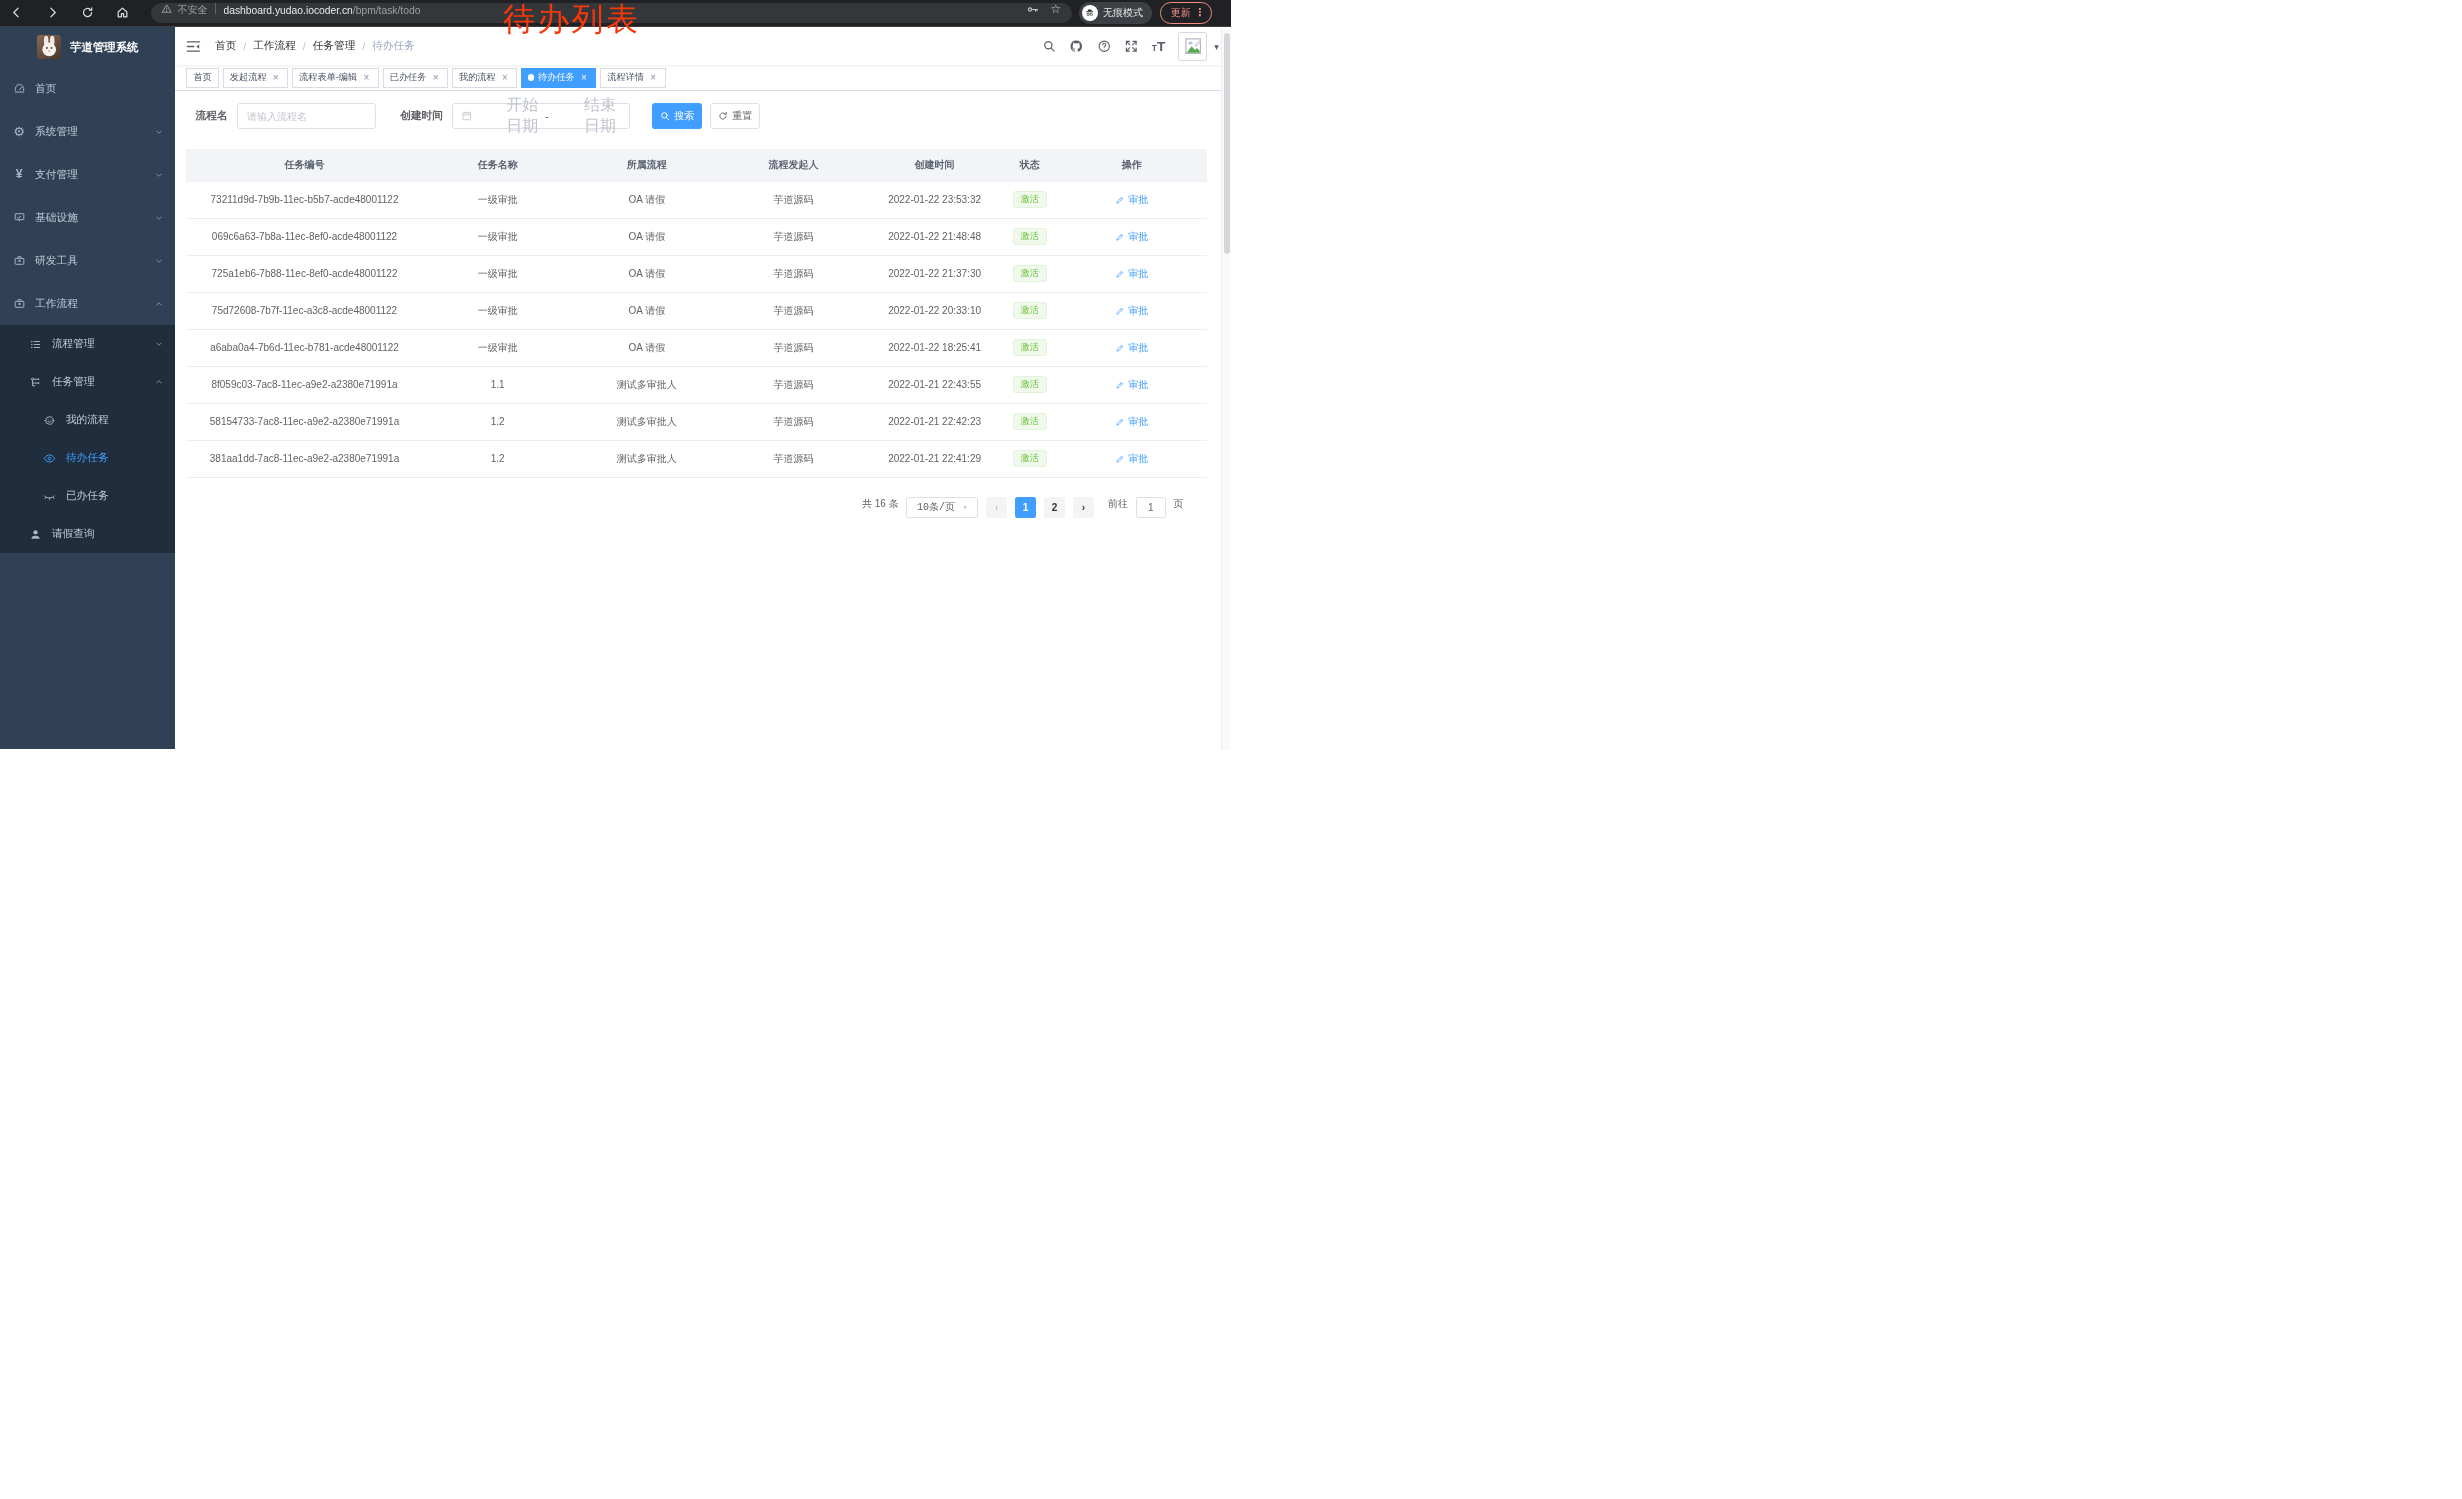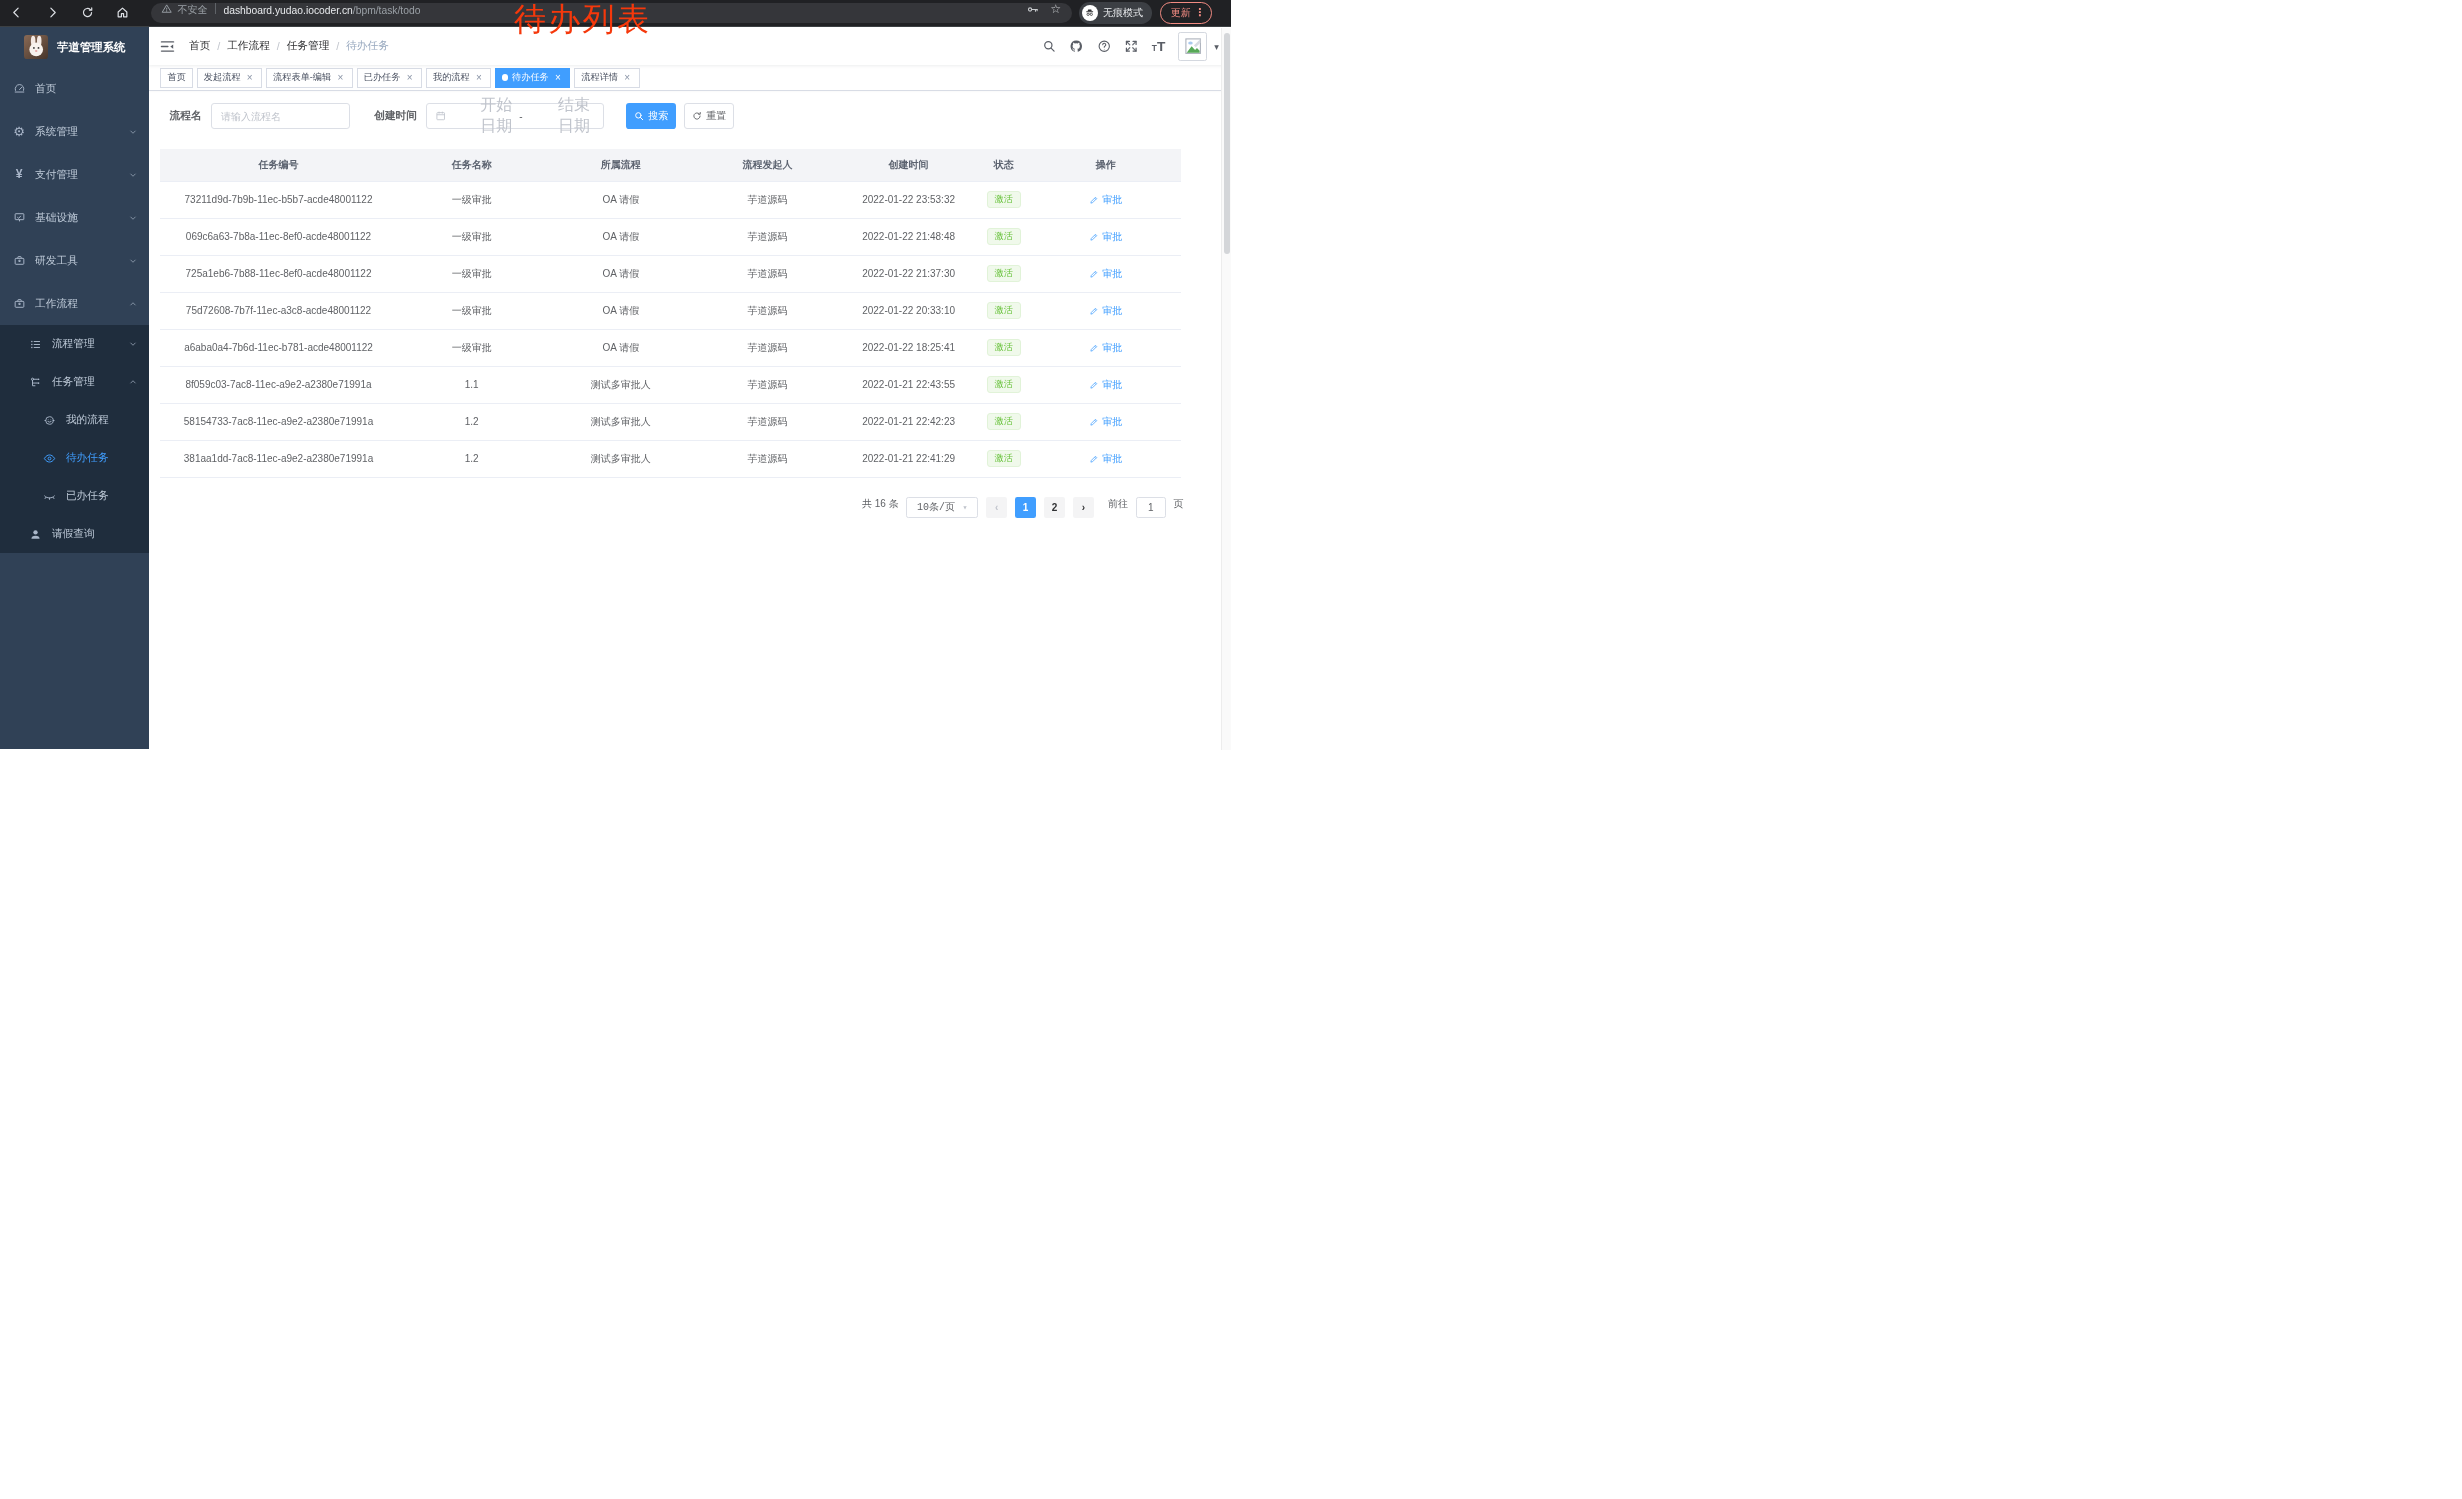--- a/index.html
+++ b/index.html
@@ -25,28 +25,28 @@
   .incog { margin-left:6.9px; height:21.4px; background:#3c3f44; border-radius:10.7px; display:flex;
     align-items:center; gap:5.3px; padding:0 9.2px 0 3.1px; color:#eef0f2; font-size:10px; }
   .incog-circle { width:16px; height:16px; background:#fff; border-radius:50%; display:flex;
     align-items:center; justify-content:center; }
   .incog-circle svg { width:11.4px; height:11.4px; }
   .update-pill { margin-left:7.6px; height:21.4px; border:1.1px solid #f28b82; border-radius:10.7px;
     display:flex; align-items:center; gap:3.8px; padding:0 6.1px 0 10px; color:#f28b82; font-size:10px; }
   .more-dots { font-size:10.7px; font-weight:700; letter-spacing:0; }
 
   
-  .annotation { position:absolute; left:514px; top:1.5px; z-index:60; color:#f5380b;
+  .annotation { position:absolute; left:503px; top:1.5px; z-index:60; color:#f5380b;
     font-size:32px; font-weight:500; letter-spacing:2.3px; line-height:1.1; pointer-events:none; }
 
   
   .app { display:flex; height:722px; }
 
   
-  .sidebar { width:149px; background:#304156; flex-shrink:0; overflow:hidden; }
+  .sidebar { width:175px; background:#304156; flex-shrink:0; overflow:hidden; }
   .logo { height:40px; display:flex; align-items:center; justify-content:center; gap:9.2px; cursor:pointer; }
   .logo-img { width:24.4px; height:24.4px; border-radius:3.1px; background:linear-gradient(140deg,#8a6a55,#46352b); 
     display:flex; align-items:flex-end; justify-content:center; overflow:hidden; }
   .logo-title { color:#fff; font-size:11.4px; font-weight:700; }
   .mi-row { height:43px; display:flex; align-items:center; padding:0 10.7px 0 12.2px;
     color:#bfcbd9; font-size:10.7px; cursor:pointer; }
   .mi { width:13.7px; height:13.7px; margin-right:9.2px; display:flex; align-items:center;
     justify-content:center; color:#a9b6c9; flex-shrink:0; }
   .mi svg { width:13px; height:13px; }
   .mi-label { flex:1; }

